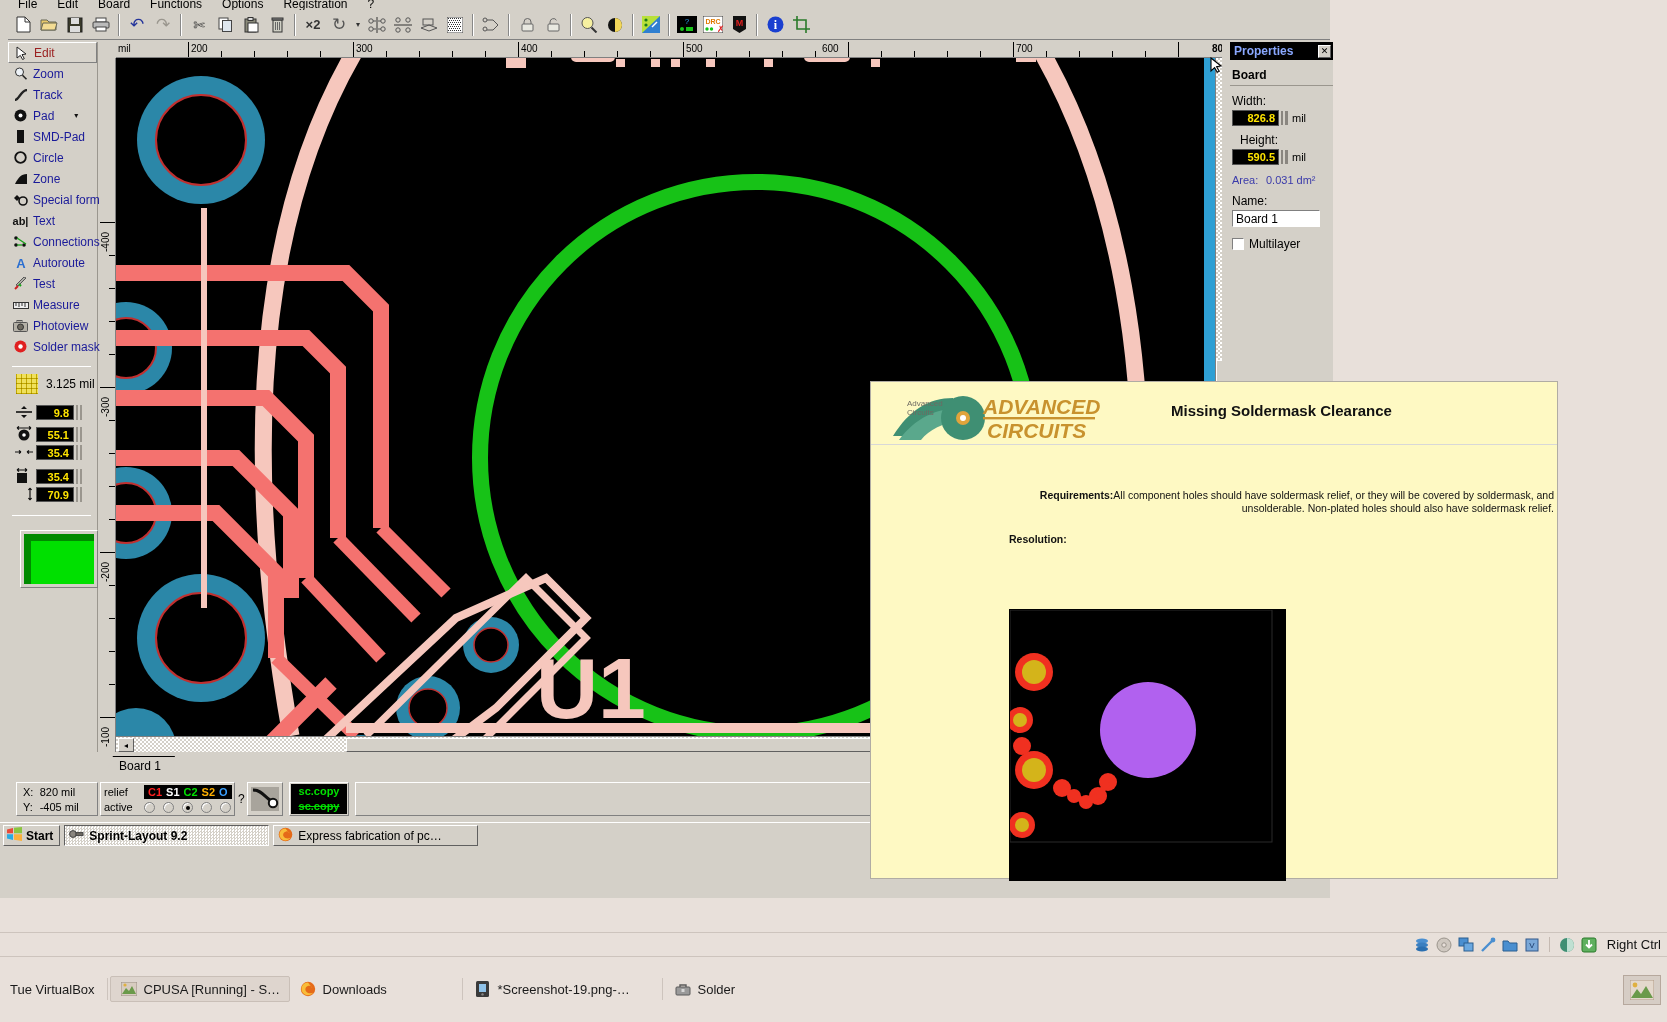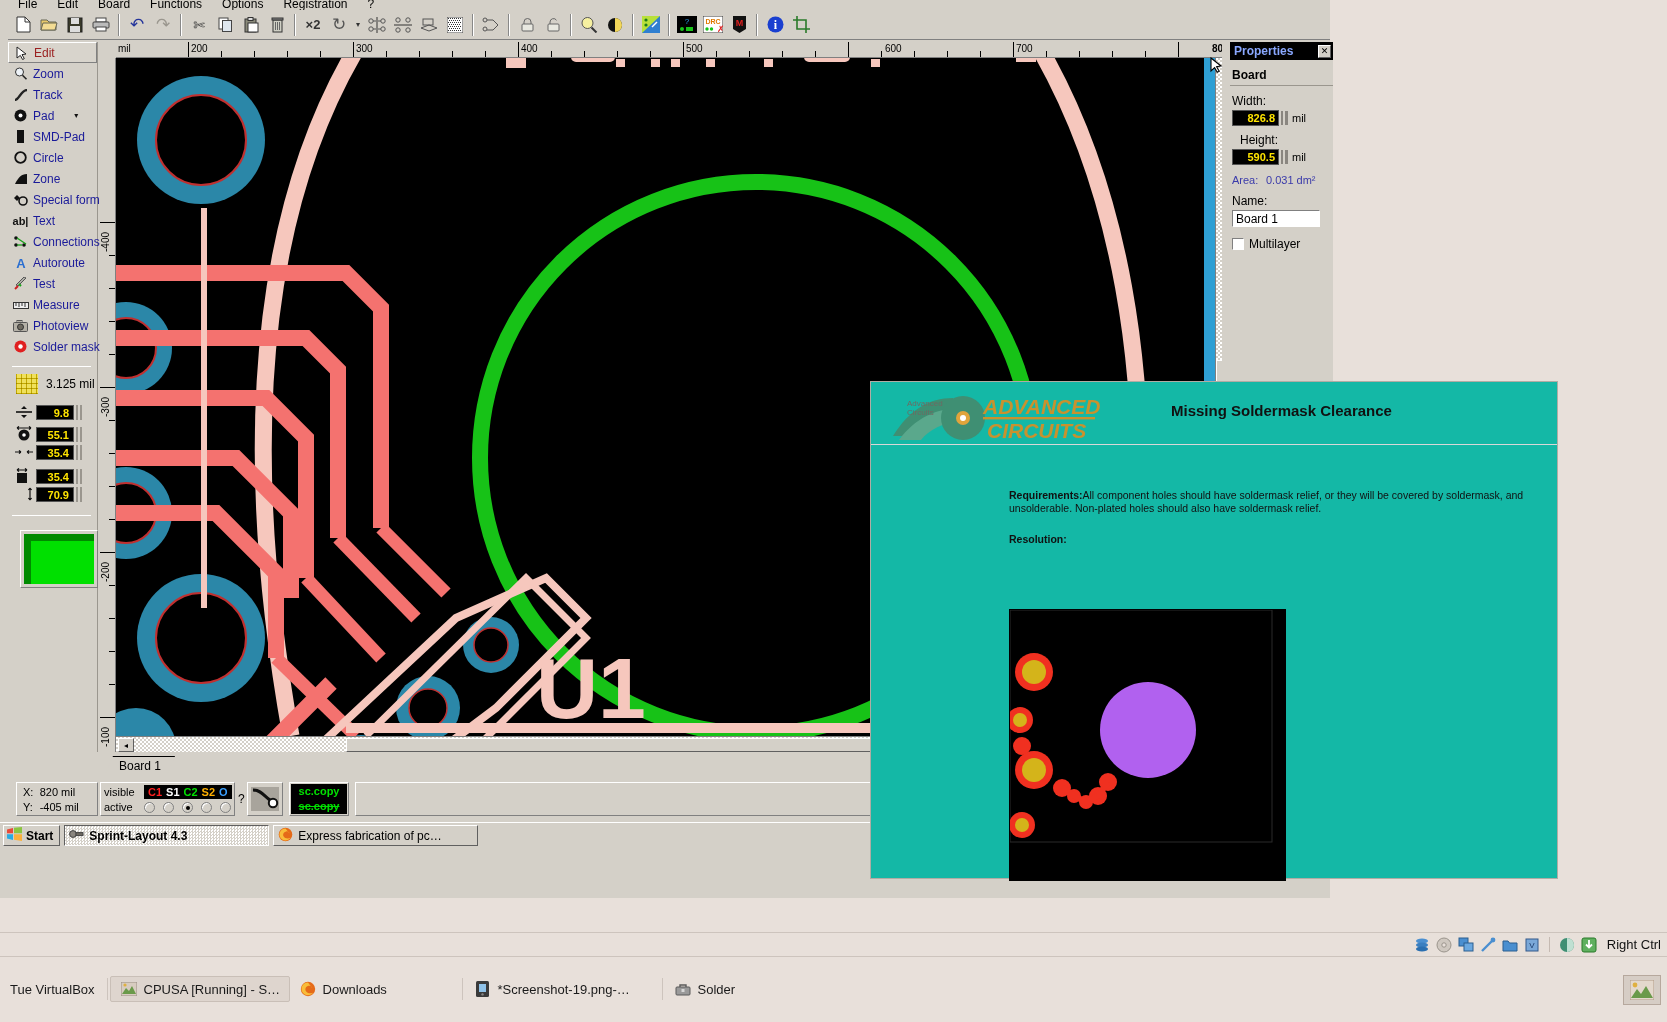--- a/index.html
+++ b/index.html
@@ -154,26 +154,26 @@
      background:#d4d0c8; font-size:12px;
      border:1px solid #fff; border-right-color:#606060; border-bottom-color:#606060;
      white-space:nowrap; overflow:hidden; }
   .tb-task.active { border:1px solid #606060; border-right-color:#fff; border-bottom-color:#fff;
      background: repeating-conic-gradient(#d4d0c8 0% 25%, #fff 0% 50%) 0 0/3px 3px;
      font-weight:bold; }
 
   
   #browser {
     position:absolute; left:870px; top:381px; width:688px; height:498px;
-    background:#14b8a6; border:1px solid #b0aca4;
+    background:#fef9c3; border:1px solid #b0aca4;
   }
   #ac-header { position:relative; height:63px; border-bottom:1px solid #d8d8d8; }
   #ac-title { position:absolute; left:300px; top:20px; font-size:15px; font-weight:bold; color:#111; }
   #ac-h1 { font-size:22px; font-weight:bold; color:#000; margin:24px 0 0 138px; }
-  #ac-req { margin:44px 0 0 138px; width:545px; font-size:10.5px; color:#111; line-height:1.28; }
+  #ac-req { margin:44px 0 0 138px; width:545px; font-size:10.5px; color:#111; line-height:1.28;text-align:right; }
   #ac-req b { font-weight:bold; }
   #ac-res { margin:17px 0 0 138px; font-size:10.5px; font-weight:bold; color:#111; }
   #ac-img { position:absolute; left:138px; top:227px; width:277px; height:272px;
             background:#000; border:1px solid #000; overflow:hidden; }
 
   
   #host-top-strip { position:absolute; left:0; top:898px; width:1667px; height:34px;
      background:#e8e0da; }
   #host-tray { position:absolute; left:0; top:932px; width:1667px; height:24px;
      background:#e8e0da; border-top:1px solid #cdc4bd;
@@ -647,21 +647,21 @@
           <div class="rtick minor" style="left:468px;"></div>
           <div class="rtick minor" style="left:501px;"></div>
           <div class="rtick minor" style="left:534px;"></div>
         <div class="rtick" style="left:567px;"></div>
           <div class="rlabel" style="left:570px;">500</div>
         <div class="rtick minor" style="left:600px;"></div>
           <div class="rtick minor" style="left:633px;"></div>
           <div class="rtick minor" style="left:666px;"></div>
           <div class="rtick minor" style="left:699px;"></div>
         <div class="rtick" style="left:732px;"></div>
-          <div class="rlabel" style="left:769px;">600</div>
+          <div class="rlabel" style="left:706px;">600</div>
         <div class="rtick minor" style="left:765px;"></div>
           <div class="rtick minor" style="left:798px;"></div>
           <div class="rtick minor" style="left:831px;"></div>
           <div class="rtick minor" style="left:864px;"></div>
         <div class="rtick" style="left:897px;"></div>
           <div class="rlabel" style="left:900px;">700</div>
         <div class="rtick minor" style="left:930px;"></div>
           <div class="rtick minor" style="left:963px;"></div>
           <div class="rtick minor" style="left:996px;"></div>
           <div class="rtick minor" style="left:1029px;"></div>
@@ -782,21 +782,21 @@
           <span class="val">820 mil</span>
         </div>
         <div class="coord">
           <span class="lbl">Y:</span>
           <span class="val">-405 mil</span>
         </div>
       </div>
 
       <div class="sb-panel" id="layerpanel" style="padding:2px 0;">
         <div class="layer-head">
-          <span class="cap">visible</span>
+          <span class="cap">relief</span>
           <span class="layer-chips">
             <span style="color:#ff2020">C1</span>
             <span style="color:#ffffff">S1</span>
             <span style="color:#00e000">C2</span>
             <span style="color:#ffb000">S2</span>
             <span style="color:#3aa0ff">O</span>
           </span>
         </div>
         <div class="layer-head" style="margin-top:2px;">
           <span class="cap">active</span>
@@ -843,21 +843,21 @@
         </span>
         <span>Start</span>
       </div>
       <div class="tb-task active">
         <span>
           <svg width="15" height="13" viewBox="0 0 15 13">
               <circle cx="4" cy="6" r="3.4" fill="#8a8680" stroke="#444"></circle>
               <rect x="7" y="4.6" width="7" height="3" fill="#6e6a62" stroke="#444"></rect>
             </svg>
         </span>
-        <span>Sprint-Layout 4.3</span>
+        <span>Sprint-Layout 9.2</span>
       </div>
       <div class="tb-task">
         <span>
           <svg width="15" height="15" viewBox="0 0 15 15">
               <circle cx="7.5" cy="7.5" r="6.8" fill="#e56a18"></circle>
               <path d="M7.5 1.5a6 6 0 105 9.2c-2 1.4-5.6 1.1-7-1.4-1.1-2 .3-4.6 2.6-4.9 2-.3 3.3 1 3.4 2.2" fill="#f8bd3a"></path>
             </svg>
         </span>
         <span>Express fabrication of pc…</span>
       </div>

